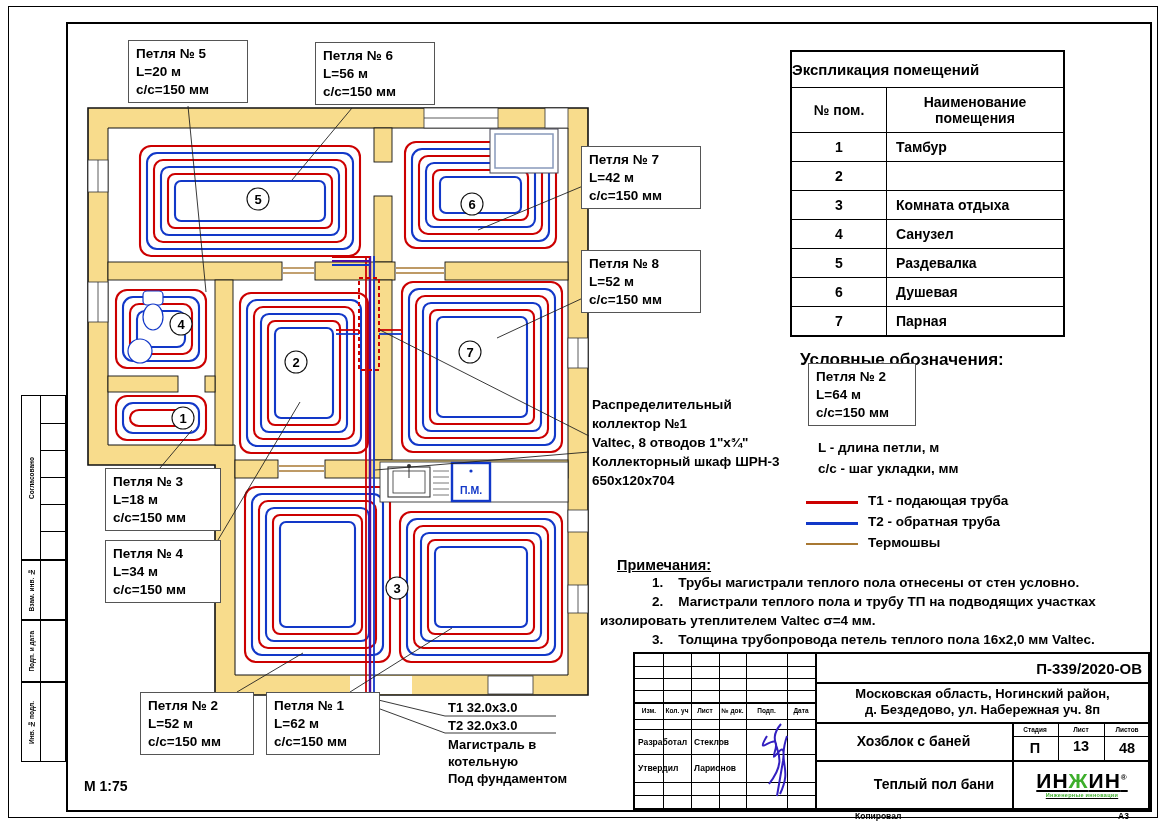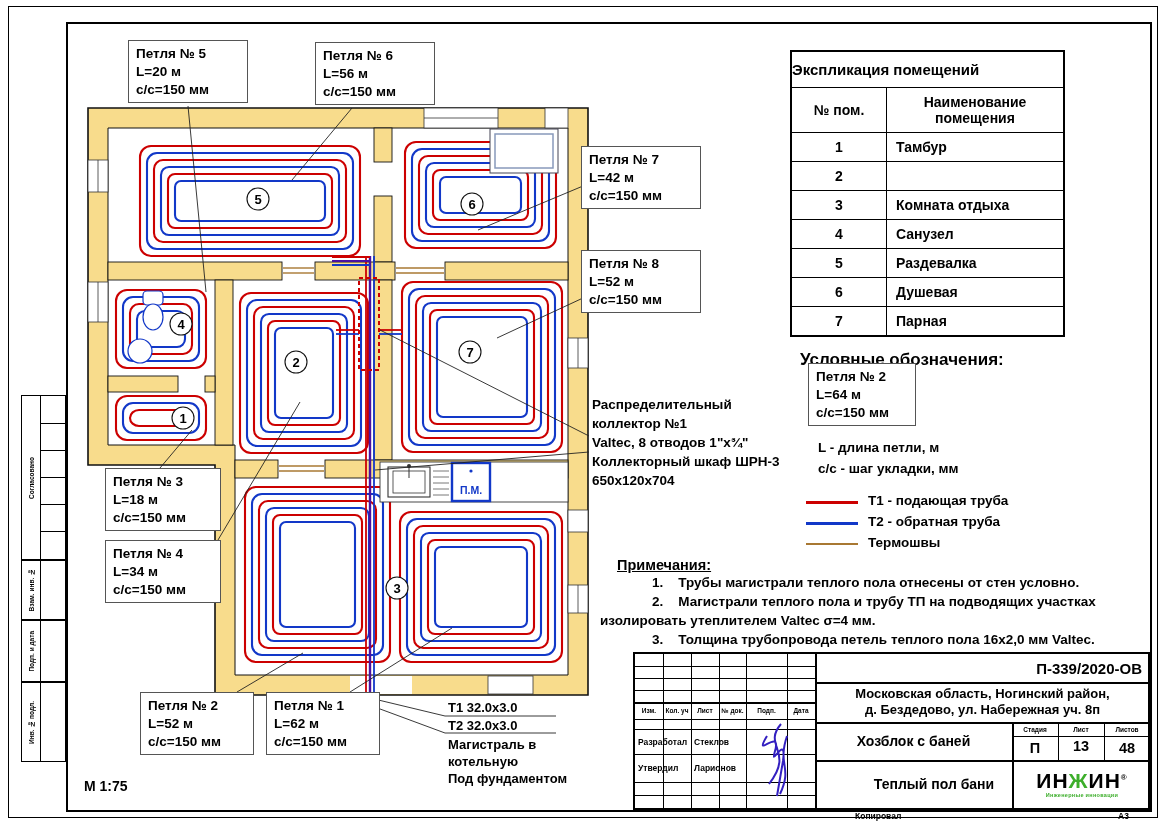--- a/index.html
+++ b/index.html
@@ -37,21 +37,21 @@
   
   #titleblock{left:633px;top:652px;width:517px;height:158px;border:2px solid #000;box-sizing:border-box;background:#fff;font-weight:bold;}
   .tb-cell{position:absolute;box-sizing:border-box;}
   .tb-line{position:absolute;background:#000;}
   .tb-tiny{font-size:6.5px;display:flex;align-items:center;justify-content:center;}
   .tb-doc{font-size:15px;display:flex;align-items:center;justify-content:flex-end;padding-right:8px;}
   .tb-addr{font-size:13px;display:flex;align-items:center;justify-content:center;text-align:center;white-space:pre-line;line-height:1.25;}
   .tb-name{font-size:14px;display:flex;align-items:center;justify-content:center;text-align:center;}
   .tb-val{font-size:14.5px;display:flex;align-items:center;justify-content:center;}
   .tb-role{font-size:8.5px;display:flex;align-items:center;padding-left:3px;}
-  .logo-wrap{display:flex;flex-direction:column;align-items:center;justify-content:center;height:100%;}
+  .logo-wrap{display:flex;flex-direction:column;align-items:center;justify-content:center;height:100%;text-decoration:underline;}
   .logo-main{font-size:21px;font-weight:bold;letter-spacing:1px;line-height:1;color:#000;}
   .logo-green{color:#3DAE2B;}
   .logo-reg{font-size:8px;vertical-align:super;}
   .logo-tag{font-size:5.5px;color:#3DAE2B;margin-top:1px;letter-spacing:.3px;}
   
   .side-box{border:1.4px solid #000;box-sizing:border-box;background:#fff;}
   .side-split{position:absolute;left:18px;top:0;bottom:0;width:0;border-left:1px solid #000;}
   .side-label{position:absolute;left:0;top:0;width:18px;height:100%;display:flex;align-items:center;justify-content:center;}
   .side-label span{writing-mode:vertical-rl;transform:rotate(180deg);font-size:6.5px;font-weight:bold;white-space:nowrap;}
   .side-rows div{position:absolute;left:18px;right:0;height:0;border-top:1px solid #000;}

